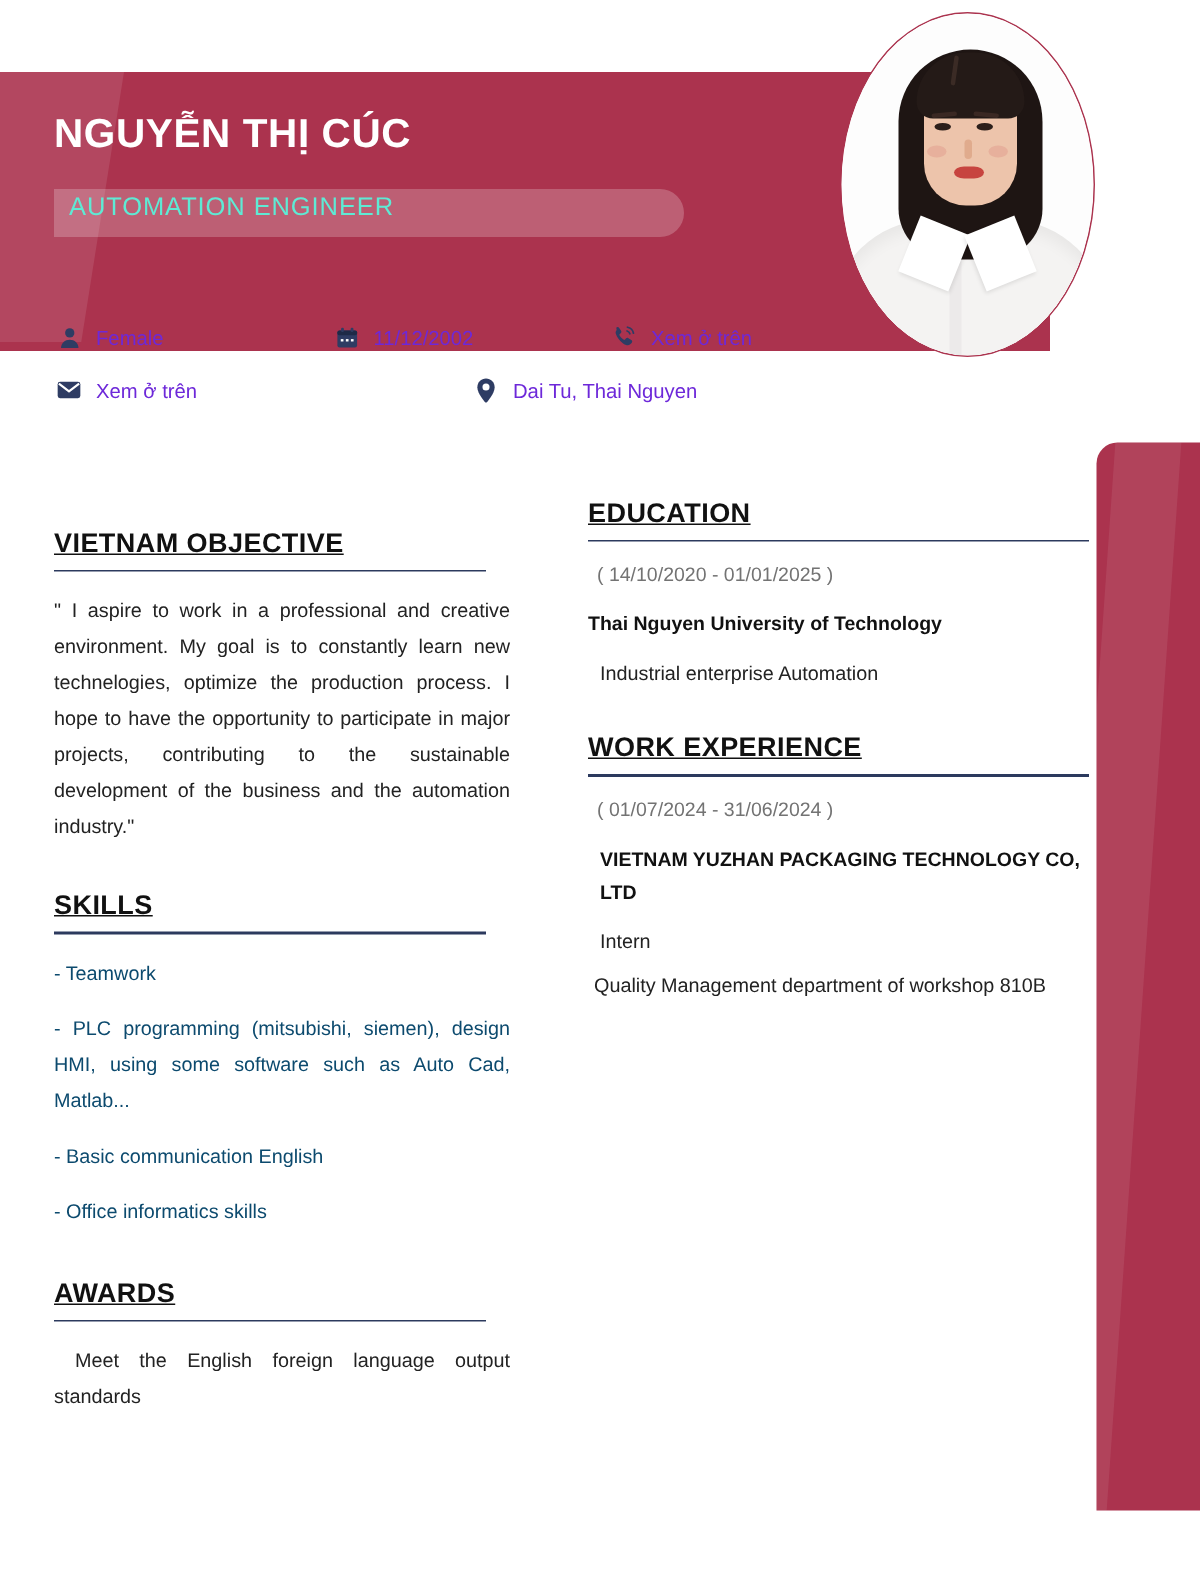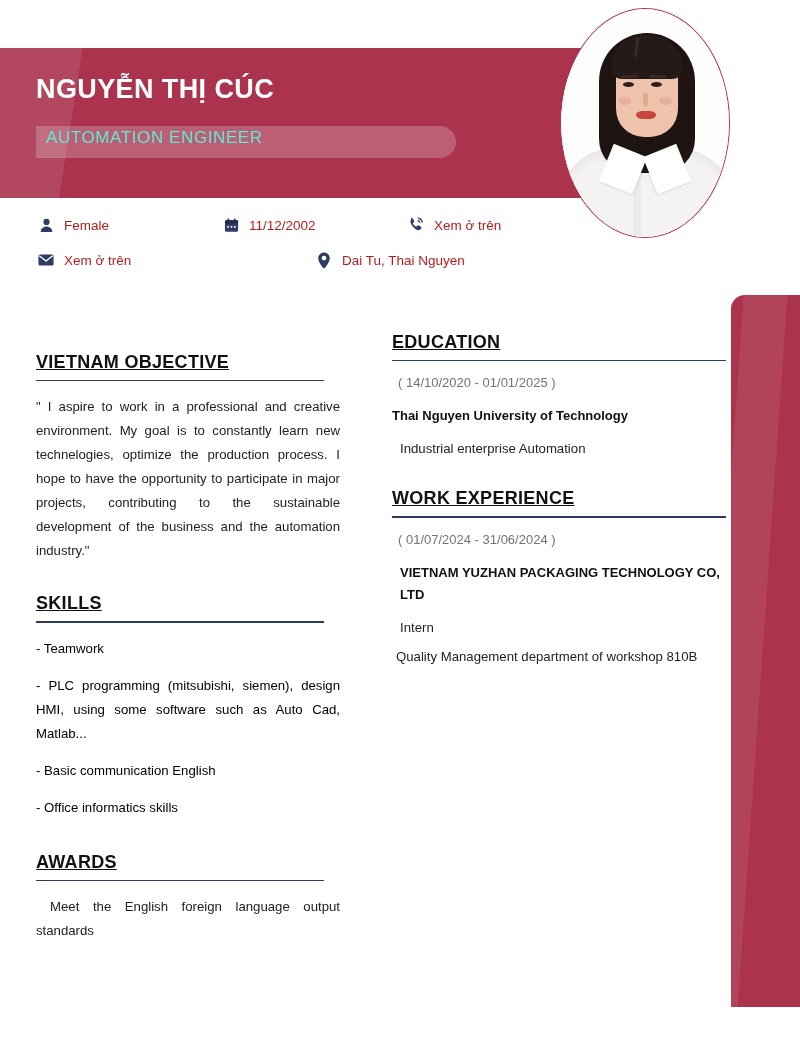--- a/index.html
+++ b/index.html
@@ -9,21 +9,21 @@
     font-family: "Liberation Sans", sans-serif;
     color: #1a1a1a;
     overflow: hidden;
   }
   .page { position: relative; width: 800px; height: 1055px; background: #fff; }
 
   
   .banner {
     position: absolute;
     left: 0; top: 48px;
-    width: 700px; height: 150px;
+    width: 700px; height: 186px;
     background: #ab334e;
     overflow: hidden;
   }
   .banner-sheen {
     position: absolute; left: -40px; top: -20px;
     width: 110px; height: 200px;
     background: rgba(255,255,255,0.10);
     transform: skewX(-9deg);
     pointer-events: none;
   }
@@ -120,21 +120,21 @@
     background: rgba(221,140,130,0.35); border-radius: 50%;
   }
   .ph-cheek-l { left: 57px; }
   .ph-cheek-r { left: 98px; }
 
   
   .contact { position: absolute; left: 36px; top: 212px; width: 540px; }
   .contact-row { display: flex; align-items: center; height: 26px; margin-bottom: 9px; }
   .c-item { display: flex; align-items: center; }
   .c-item .ic { width: 20px; display: flex; justify-content: center; align-items: center; }
-  .c-item .tx { font-size: 13.5px; color: #b91c1c; margin-left: 8px; white-space: nowrap; }
+  .c-item .tx { font-size: 13.5px; color: #6d28d9; margin-left: 8px; white-space: nowrap; }
   .w1 { width: 185px; }
   .w2 { width: 185px; }
   .pad-left { margin-left: 93px; text-align: center; }
 
   
   .side-panel {
     position: absolute; left: 731px; top: 295px;
     width: 69px; height: 712px;
     background: #ab334e;
     border-top-left-radius: 14px;
@@ -158,21 +158,21 @@
   }
   .sec-rule { height: 1.4px; background: #2c3a5e; width: 288px; }
   .col-right .sec-rule { width: 334px; }
   .sec-body { padding-top: 14px; }
 
   .para {
     font-size: 13.2px; line-height: 24px; color: #222;
     text-align: justify; text-justify: inter-word;
   }
   .bullet {
-    font-size: 13.2px; line-height: 24px; color: #000000;
+    font-size: 13.2px; line-height: 24px; color: #0c4a6e;
     text-align: justify; margin-bottom: 13px;
   }
   .bullet:last-child { margin-bottom: 0; }
   .indent { text-indent: 14px; }
 
   .entry { margin-bottom: 4px; }
   .e-date { font-size: 13px; color: #737373; padding-left: 6px; margin-bottom: 15px; }
   .e-org {
     font-size: 13px; font-weight: bold; color: #111;
     line-height: 22px; margin-bottom: 14px;

